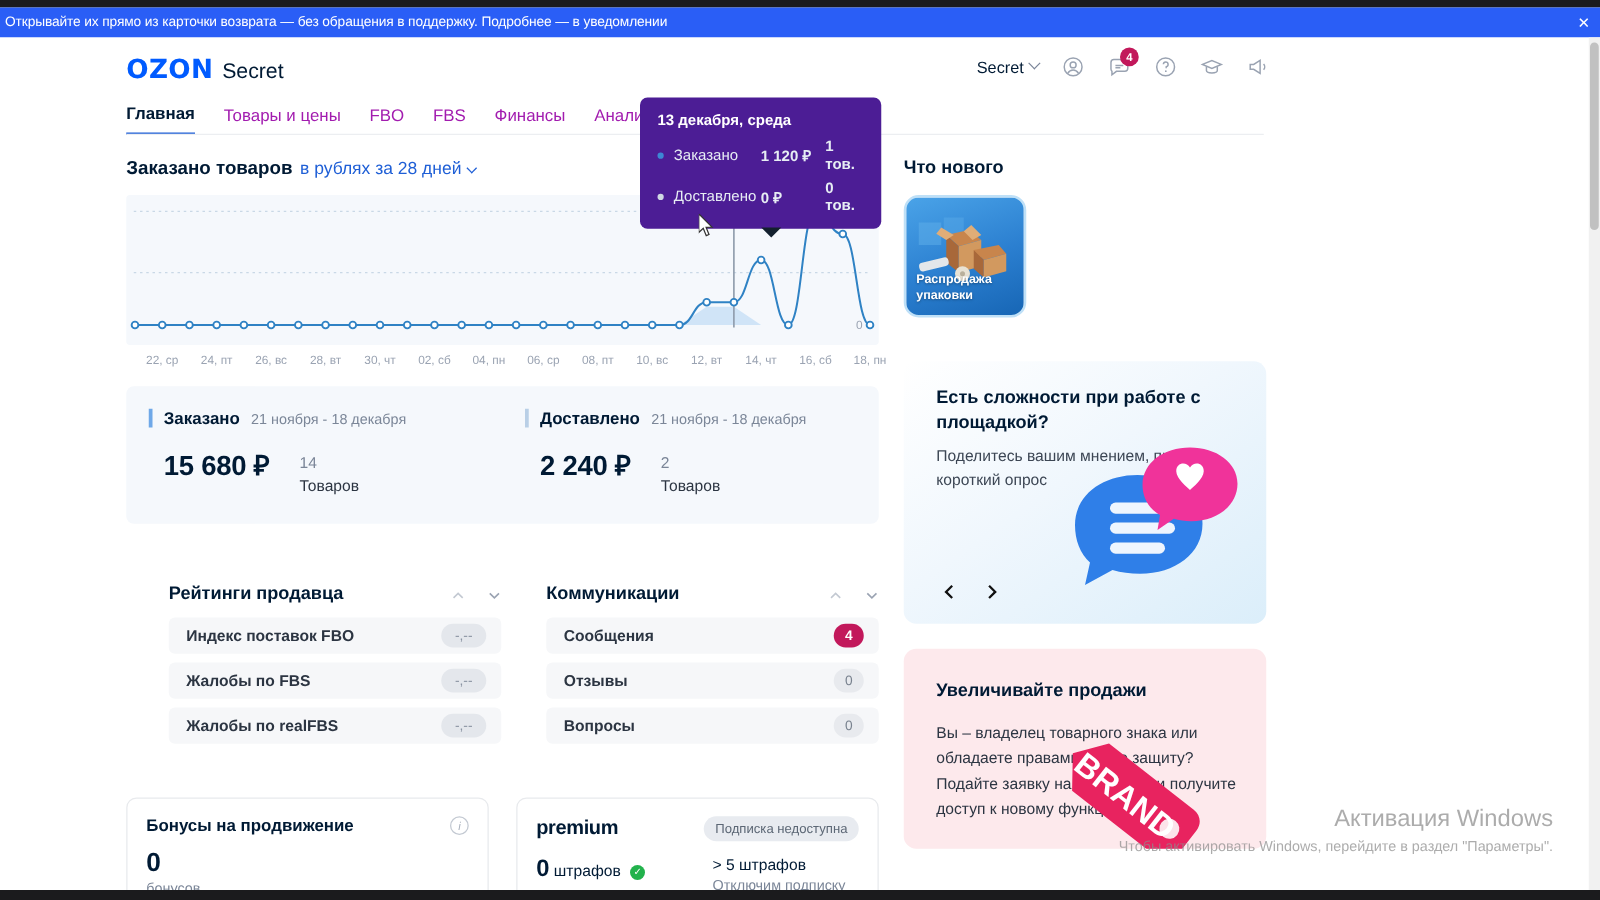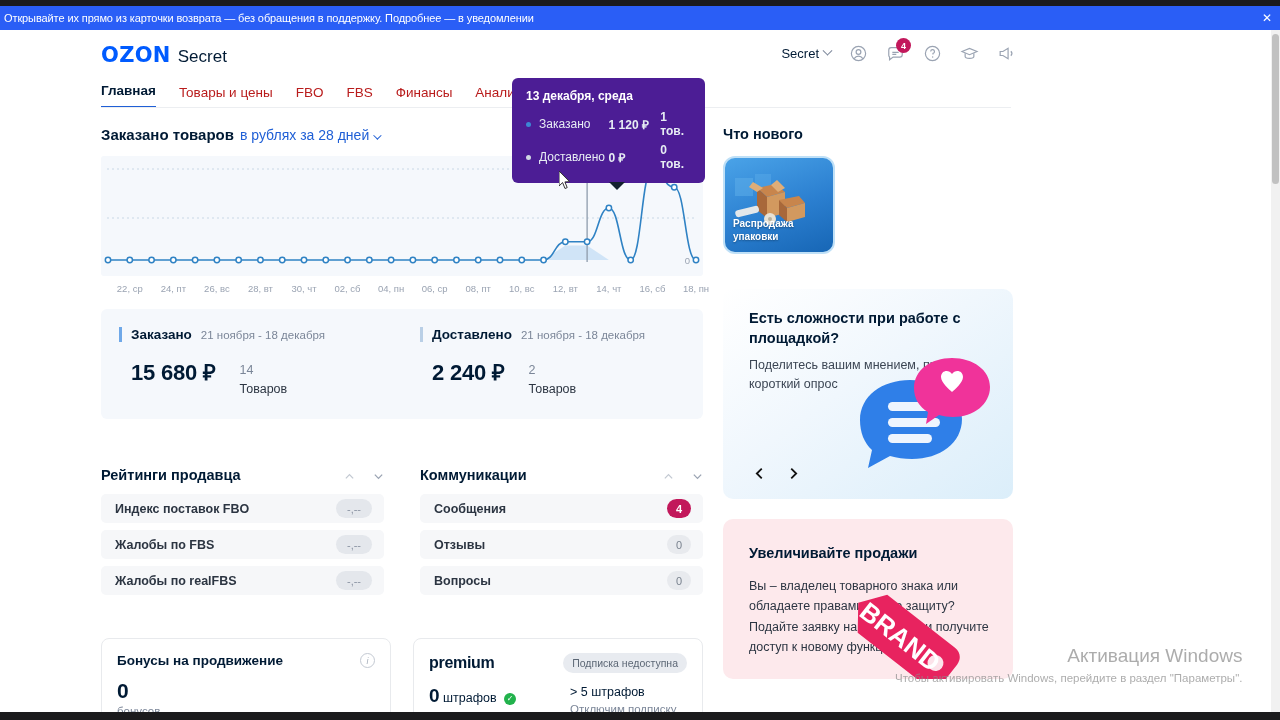--- a/index.html
+++ b/index.html
@@ -37,21 +37,21 @@
   .hicon { position: relative; width: 20px; height: 20px; color: #8e99ab; cursor: pointer; display: flex; align-items: center; justify-content: center; }
   .hicon svg { width: 19px; height: 19px; fill: none; stroke: #9aa3b2; stroke-width: 1.5; }
   .badge-dot {
     position: absolute; top: -5px; right: -6px; min-width: 15px; height: 15px; border-radius: 8px;
     background: #c2185b; color: #fff; font-size: 9px; font-weight: bold;
     display: flex; align-items: center; justify-content: center; padding: 0 4px;
   }
 
   
   .nav { position: absolute; left: 101px; top: 78px; display: flex; gap: 23px; align-items: flex-end; height: 30px; }
-  .nav-item { font-size: 13.5px; color: #b91c1c; cursor: pointer; padding-bottom: 8px; white-space: nowrap; }
+  .nav-item { font-size: 13.5px; color: #a21caf; cursor: pointer; padding-bottom: 8px; white-space: nowrap; }
   .nav-item.active { color: #001a34; font-weight: 600; border-bottom: 2.5px solid #1f5fd6; }
   .nav-rule { position: absolute; left: 101px; top: 107px; width: 910px; height: 1px; background: #eceef1; }
 
   
   .main-col { position: absolute; left: 101px; top: 126px; width: 602px; }
   .side-col { position: absolute; left: 723px; top: 126px; width: 290px; }
 
   
   .chart-head { display: flex; align-items: baseline; gap: 6px; margin-bottom: 13px; }
   .chart-title { font-size: 15px; font-weight: bold; color: #001a34; }
@@ -74,21 +74,21 @@
   .sum-label-row { display: flex; align-items: baseline; gap: 9px; border-left: 3px solid #6fa8e8; padding-left: 9px; }
   .sum-half:nth-child(2) .sum-label-row { border-left-color: #b9cfe6; }
   .sum-name { font-size: 13.5px; font-weight: bold; color: #001a34; }
   .sum-range { font-size: 11.5px; color: #7b8698; }
   .sum-val-row { display: flex; align-items: flex-start; gap: 24px; margin-top: 14px; padding-left: 12px; }
   .sum-amount { font-size: 22px; font-weight: bold; color: #001a34; letter-spacing: -0.2px; }
   .sum-count { font-size: 12.5px; color: #7b8698; line-height: 1.55; padding-top: 5px; }
   .sum-count b { display: block; color: #2c3542; font-weight: 400; font-size: 12.5px; }
 
   
-  .widgets { display: flex; gap: 36px; margin-top: 48px; }
+  .widgets { display: flex; gap: 36px; margin-top: 48px; margin-left: 34px; }
   .widget { width: 290px; }
   .widget-head { display: flex; align-items: center; justify-content: space-between; margin-bottom: 11px; }
   .widget-title { font-size: 14.5px; font-weight: bold; color: #001a34; }
   .widget-arrows { display: flex; gap: 18px; align-items: center; }
   .arr { width: 11px; height: 11px; cursor: pointer; }
   .arr svg { width: 11px; height: 11px; stroke: #9aa3b2; stroke-width: 1.4; fill: none; }
   .arr.up svg { stroke: #c3c9d2; }
   .wrow {
     height: 29px; background: #f6f7f9; border-radius: 5px; margin-bottom: 7px;
     display: flex; align-items: center; justify-content: space-between; padding: 0 12px 0 14px;
@@ -113,21 +113,21 @@
   .premium-badge { background: #e8ebf0; color: #5c6775; font-size: 10.5px; border-radius: 11px; padding: 4px 9px; white-space: nowrap; }
   .prem-row { display: flex; gap: 40px; margin-top: 12px; }
   .prem-main { font-size: 12.5px; color: #001a34; }
   .prem-main .num { font-size: 19px; font-weight: bold; }
   .check-ok { display: inline-block; width: 12px; height: 12px; border-radius: 50%; background: #22b24c; color: #fff; font-size: 8px;
               text-align: center; line-height: 12px; margin-left: 4px; vertical-align: 1px; }
   .prem-sub { font-size: 11.5px; color: #7b8698; margin-top: 4px; white-space: nowrap; }
 
   
   .side-title { font-size: 14.5px; font-weight: bold; color: #001a34; margin-bottom: 14px; }
-  .news-tile { width: 112px; height: 98px; border-radius: 12px; position: relative; overflow: hidden;
+  .news-tile { width: 98px; height: 98px; border-radius: 12px; position: relative; overflow: hidden;
                background: linear-gradient(160deg,#4aa3e8 0%,#2b7fd0 55%,#1766b5 100%); cursor: pointer;
                border: 2px solid #bfe0f7; }
   .news-tile .boxes { position: absolute; left: 8px; top: 14px; }
   .news-tile .cap { position: absolute; left: 8px; bottom: 9px; color: #fff; font-size: 10px; font-weight: bold; line-height: 1.25; text-shadow: 0 1px 2px rgba(0,0,0,.35); }
 
   .survey-card { margin-top: 35px; width: 290px; height: 210px; border-radius: 10px; position: relative; overflow: hidden;
                  background: linear-gradient(145deg,#ffffff 0%,#f0f7fd 45%,#dbeefa 100%); cursor: pointer; }
   .survey-title { position: absolute; left: 26px; top: 20px; width: 225px; font-size: 14.5px; font-weight: bold; color: #001a34; line-height: 1.35; }
   .survey-text { position: absolute; left: 26px; top: 67px; width: 220px; font-size: 12.5px; color: #3c4654; line-height: 1.5; }
   .carousel { position: absolute; left: 28px; bottom: 18px; display: flex; gap: 18px; }

